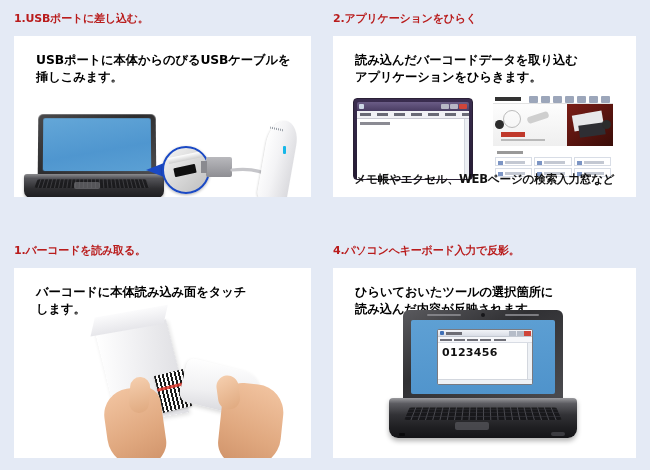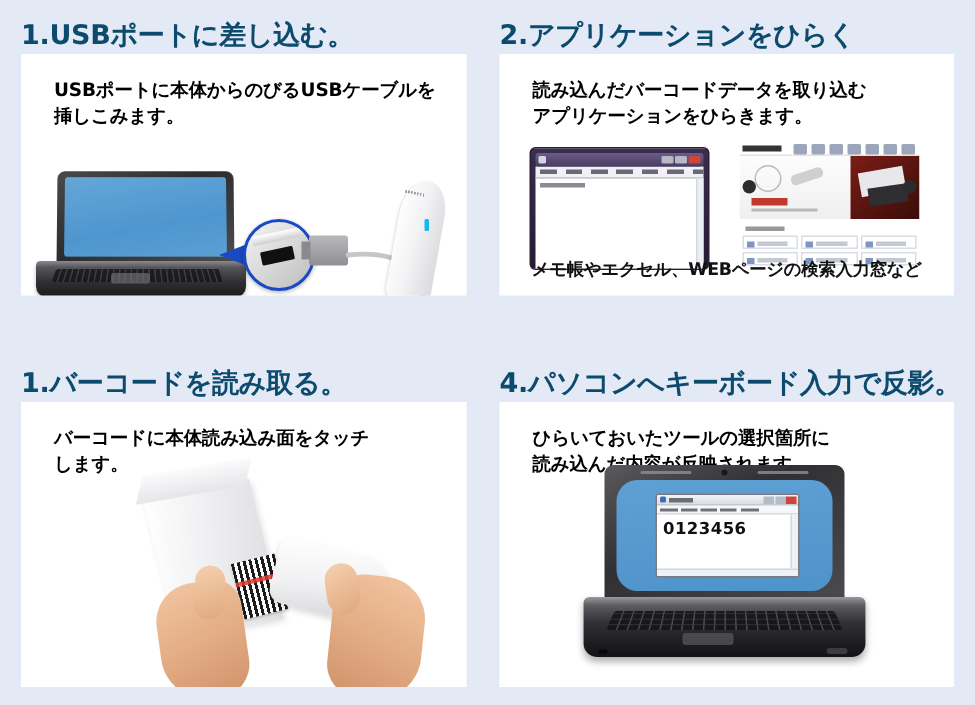--- a/index.html
+++ b/index.html
@@ -16,23 +16,23 @@
   }
   .quad { position: absolute; }
   .q1 { left: 0;   top: 0;   width: 325px; height: 232px; }
   .q2 { left: 325px; top: 0; width: 325px; height: 232px; }
   .q3 { left: 0;   top: 232px; width: 325px; height: 238px; }
   .q4 { left: 325px; top: 232px; width: 325px; height: 238px; }
 
   .step-title {
     position: absolute;
     left: 14px; top: 11px;
-    font-size: 18px;
+    font-size: 11px;
     font-weight: bold;
-    color: #0c4a6e;
+    color: #b91c1c;
     letter-spacing: -0.2px;
     white-space: nowrap;
   }
   .q2 .step-title, .q4 .step-title { left: 8px; }
 
   .card {
     position: absolute;
     left: 14px; top: 36px;
     width: 297px; height: 161px;
     background: #ffffff;
@@ -291,21 +291,21 @@
     position:absolute; left:14px; top:0; width:160px; height:92px;
     background: linear-gradient(150deg,#5a5a5e 0%,#303033 40%,#4c4c50 100%);
     border-radius: 6px 6px 2px 2px;
   }
   .lid4 .cam { position:absolute; left:50%; top:3px; margin-left:-2px; width:4px; height:4px; background:#17171a; border-radius:50%; }
   .lid4 .hl { position:absolute; left:24px; top:4px; width:34px; height:2px; background:#8e8e93; border-radius:1px; opacity:.8; }
   .lid4 .hr { position:absolute; right:24px; top:4px; width:34px; height:2px; background:#8e8e93; border-radius:1px; opacity:.8; }
   .screen4 {
     position:absolute; left:8px; top:10px; right:8px; bottom:8px;
     background: linear-gradient(175deg,#5ea0d4,#4f93cb);
-    border-radius: 14px; overflow: hidden;
+    border-radius: 2px; overflow: hidden;
   }
   .np4 {
     position:absolute; left:26px; top:9px; width:96px; height:56px;
     background:#fff; border:1px solid #7a7a80; border-radius:2px; overflow:hidden;
   }
   .np4 .t {
     height:7px; background:linear-gradient(180deg,#f2f4f8,#d9dde6);
     border-bottom:1px solid #c3c8d1; position:relative;
   }
   .np4 .t .dot { position:absolute; left:2px; top:1px; width:4px; height:4px; background:#3f6fb5; border-radius:1px; }

